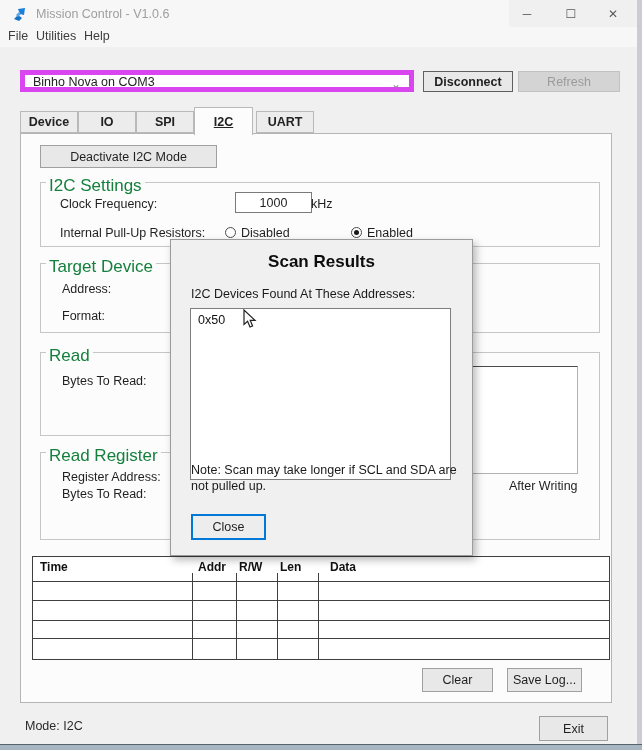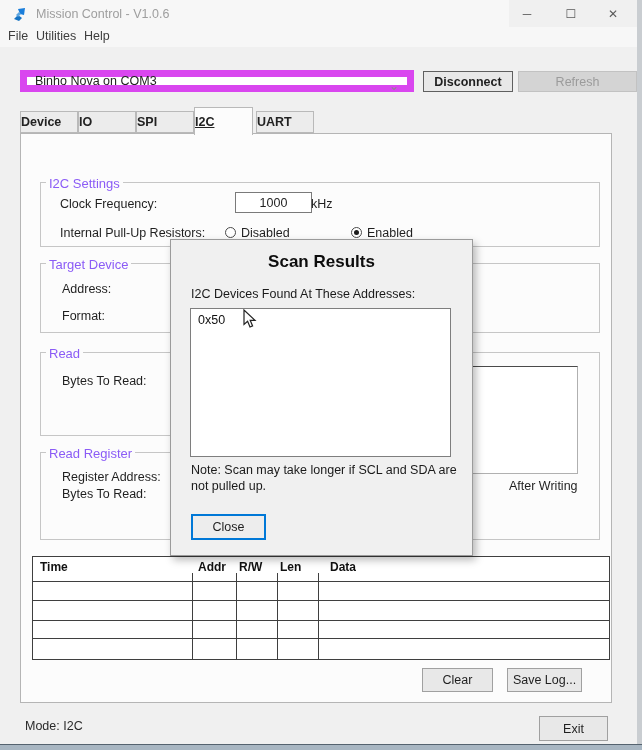--- a/index.html
+++ b/index.html
@@ -9,43 +9,43 @@
   
   .titlebar{left:0;top:0;width:509px;height:27px;background:#f7f7f7;}
   .title-text{left:36px;top:7px;color:#9e9e9e;font-size:12.5px;}
   .winbtn{top:3px;width:26px;height:21px;display:flex;align-items:center;justify-content:center;color:#5a5a5a;font-size:12px;}
   .menubar{left:0;top:27px;width:637px;height:20px;background:#f7f7f7;}
   .menu-item{top:2px;color:#3d3d3d;font-size:12.5px;}
   
   .btn{background:#e8e8e8;border:1px solid #a0a0a0;display:flex;align-items:center;justify-content:center;color:#1f1f1f;box-sizing:border-box;font-size:12.5px;}
   .btn.dark{border-color:#5f5f5f;font-weight:700;}
   .btn.disabled{background:#d4d4d4;border-color:#c2c2c2;color:#9b9b9b;}
-  .combo{background:#fff;border:7px solid #d946ef;box-sizing:border-box;display:flex;align-items:center;padding-left:8px;color:#222;}
+  .combo{background:#fff;border:5px solid #d946ef;box-sizing:border-box;display:flex;align-items:flex-start;padding-left:8px;color:#222;}
   .combo .chev{position:absolute;right:8px;top:2px;color:#8a8a8a;font-size:12px;}
   
-  .tab{top:111px;height:22px;background:#ececec;border:1px solid #b9b9b9;box-sizing:border-box;display:flex;align-items:center;justify-content:flex-start;font-weight:700;font-size:12.5px;color:#222;}
+  .tab{top:111px;height:22px;background:#ececec;border:1px solid #b9b9b9;box-sizing:border-box;display:flex;align-items:center;justify-content:center;font-weight:700;font-size:12.5px;color:#222;}
   .tab.selected{top:107px;height:28px;background:#fcfcfc;border-bottom:none;z-index:3;text-decoration:underline;}
   .panel{left:20px;top:133px;width:592px;height:570px;background:#fcfcfc;border:1px solid #b5b5b5;box-sizing:border-box;z-index:1;}
   
   .fs{border:1px solid #c6c6c6;box-sizing:border-box;z-index:2;}
-  .fs-label{z-index:2;background:#fcfcfc;padding:0 3px;font-size:13px;color:#8b5cf6;}
+  .fs-label{z-index:2;background:#fcfcfc;padding:0 3px;font-size:17px;color:#15803d;}
   .lbl{font-size:12.5px;color:#1f1f1f;z-index:2;}
   .input{background:#fff;border:1px solid #7a7a7a;box-sizing:border-box;display:flex;align-items:center;justify-content:center;z-index:2;}
   .radio{width:11px;height:11px;border:1px solid #4a4a4a;border-radius:50%;background:#fff;box-sizing:border-box;z-index:2;}
   .radio.checked::after{content:"";position:absolute;left:2px;top:2px;right:2px;bottom:2px;border-radius:50%;background:#1c1c1c;}
   
   .logtable{left:32px;top:556px;width:578px;height:104px;background:#fff;border:1px solid #3f3f3f;box-sizing:border-box;z-index:2;}
   .th{font-weight:700;font-size:12px;color:#111;z-index:2;}
   .vline{width:1px;background:#3f3f3f;z-index:2;}
   .hline{height:1px;background:#3f3f3f;z-index:2;}
   
   .dialog{left:170px;top:239px;width:303px;height:317px;background:#f0f0f0;border:1px solid #9b9b9b;box-shadow:3px 4px 8px rgba(0,0,0,0.28);box-sizing:border-box;z-index:10;}
   .dialog .dtitle{left:0;top:12px;width:100%;text-align:center;font-size:17px;font-weight:700;color:#0d0d0d;}
   .dialog .dsub{left:20px;top:47px;font-size:12.5px;color:#1a1a1a;}
-  .dlist{left:19px;top:68px;width:261px;height:149px;background:#fff;border:1px solid #7e7e7e;box-sizing:border-box;}
+  .dlist{left:19px;top:68px;width:261px;height:172px;background:#fff;border:1px solid #7e7e7e;box-sizing:border-box;}
   .dlist .ditem{padding:4px 0 0 7px;font-size:12.5px;color:#111;}
   .dnote{left:20px;top:222px;width:276px;font-size:12.5px;line-height:16px;color:#1a1a1a;}
   .dbtn-close{left:20px;top:274px;width:75px;height:26px;border:2px solid #0078d7;background:#ededed;font-size:12.5px;}
   .dbtn-target{left:102px;top:274px;width:178px;height:26px;}
   
   .statusbar-text{left:25px;top:719px;font-size:12.5px;color:#2a2a2a;}
   .edge-right{left:637px;top:0;width:5px;height:750px;background:#c9cdd1;}
   .edge-bottom{left:0;top:744px;width:642px;height:6px;background:#a8b6c2;border-top:1px solid #55636f;box-sizing:border-box;}
   .frag-text{font-size:12.5px;color:#1f1f1f;z-index:2;}
 </style>
@@ -78,21 +78,21 @@
     <span class="abs menu-item" style="left:84px;">Help</span>
   </div>
 
   <div class="abs combo" style="left:20px;top:70px;width:394px;height:22px;">
     <span>Binho Nova on COM3</span>
     <span class="chev">⌄</span>
   </div>
   <div class="abs btn dark" style="left:423px;top:71px;width:90px;height:21px;">
       <span>Disconnect</span>
     </div>
-  <div class="abs btn disabled" style="left:518px;top:71px;width:119px;height:21px;">
+  <div class="abs btn disabled" style="left:518px;top:71px;width:102px;height:21px;">
       <span>Refresh</span>
     </div>
 
   <div class="abs tab" style="left:20px;width:58px;">
       <span>Device</span>
     </div>
   <div class="abs tab" style="left:78px;width:58px;">
       <span>IO</span>
     </div>
   <div class="abs tab" style="left:136px;width:58px;">
@@ -100,20 +100,23 @@
     </div>
   <div class="abs tab selected" style="left:194px;width:59px;">
       <span>I2C</span>
     </div>
   <div class="abs tab" style="left:256px;width:58px;">
       <span>UART</span>
     </div>
 
   <div class="abs panel"></div>
 
+  <div class="abs btn" style="left:40px;top:145px;width:177px;height:23px;z-index:2;">
+      <span>Deactivate I2C Mode</span>
+    </div>
 
   <div class="abs fs" style="left:40px;top:182px;width:560px;height:65px;"></div>
   <span class="abs fs-label" style="left:46px;top:176px;">I2C Settings</span>
   <span class="abs lbl" style="left:60px;top:197px;">Clock Frequency:</span>
   <div class="abs input" style="left:235px;top:192px;width:77px;height:21px;">
       <span>1000</span>
     </div>
   <span class="abs lbl" style="left:311px;top:197px;">kHz</span>
   <span class="abs lbl" style="left:60px;top:226px;">Internal Pull-Up Resistors:</span>
   <div class="abs radio" style="left:225px;top:227px;"></div>

